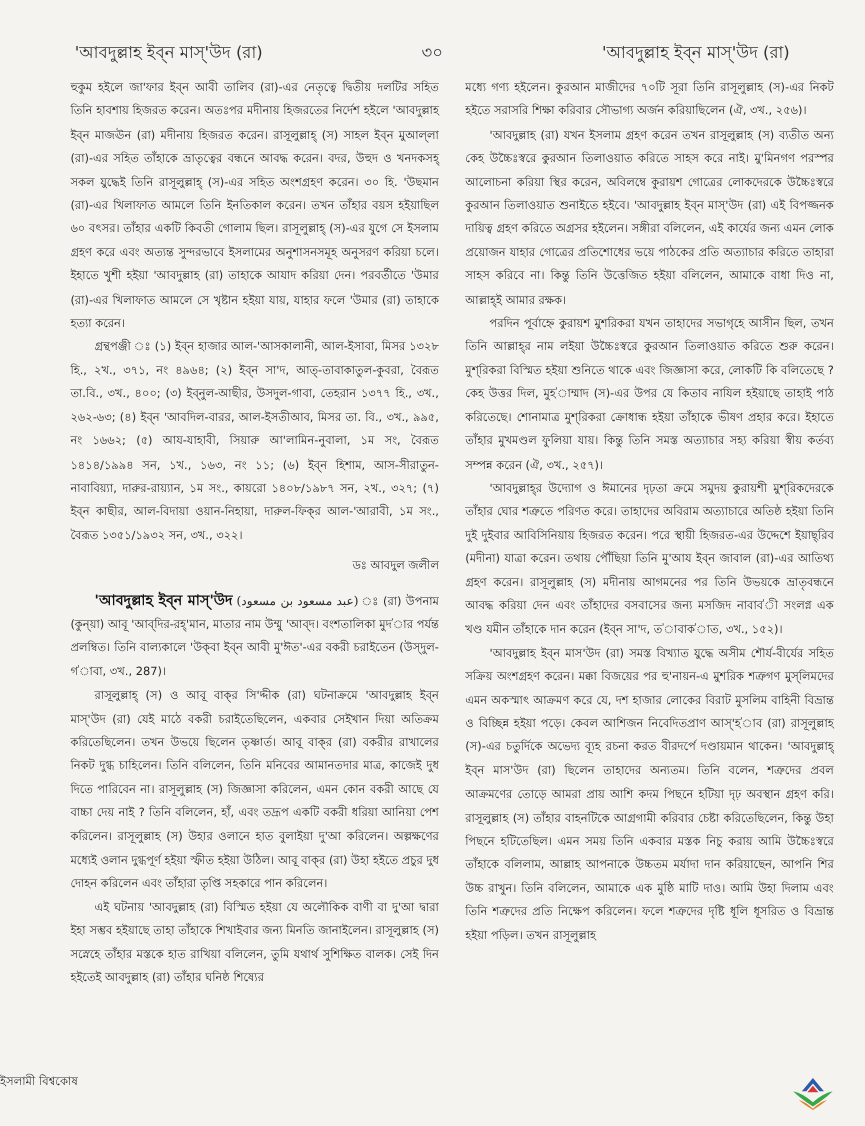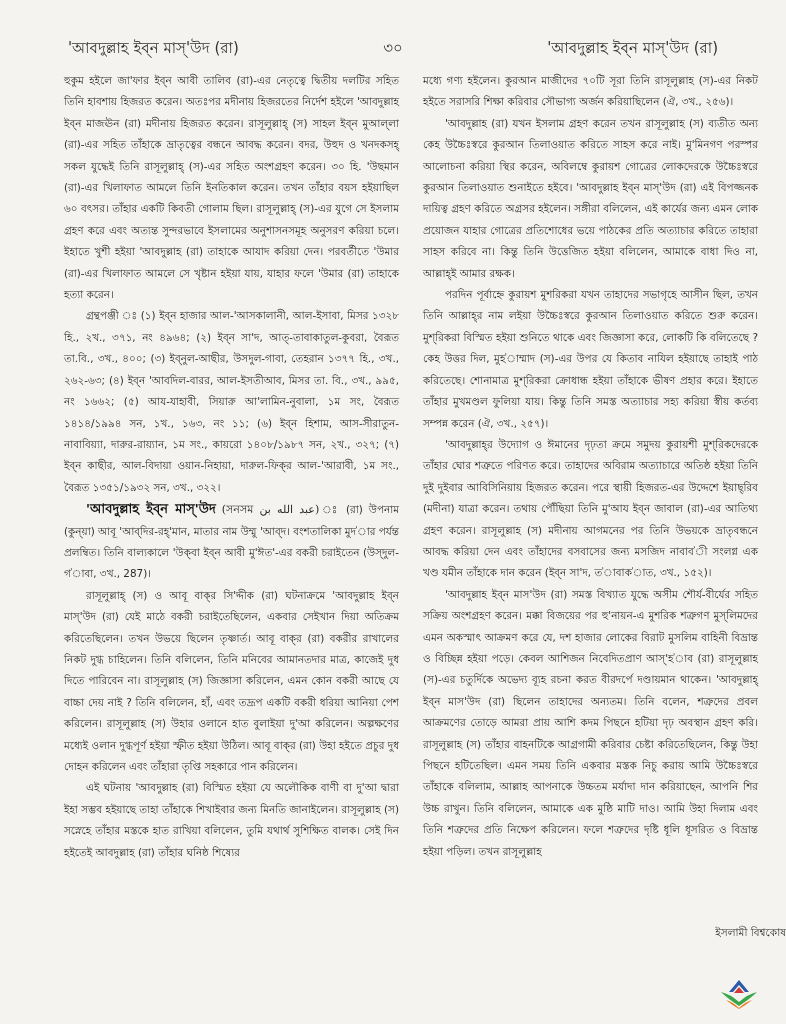--- a/index.html
+++ b/index.html
@@ -29,21 +29,21 @@
   .noindent { text-indent: 0; }
   .author {
     text-align: right; margin-top: 6px !important; margin-bottom: 10px !important;
   }
   .entry-head {
     font-size: 13px; font-weight: bold; color: #111;
   }
   .arabic { font-family: "DejaVu Serif", serif; font-weight: normal; font-size: 11px; }
   .biblio-label { font-weight: normal; }
   .footer {
-    position: absolute; top: 925px; left: 0; right: 0; text-align: right;
+    position: absolute; top: 975px; left: 0; right: 0; text-align: left;
     font-size: 10.5px; color: #333;
   }
   .logo {
     position: absolute; left: 718px; top: 978px; width: 42px; height: 32px;
   }
 </style>
 </head>
 <body>
 
 <div class="page">
@@ -51,23 +51,24 @@
   <div class="running-head" id="head-left">'আবদুল্লাহ ইব্‌ন মাস্‌'উদ (রা)</div>
   <div class="running-head" id="head-center">৩০</div>
   <div class="running-head" id="head-right">'আবদুল্লাহ ইব্‌ন মাস্‌'উদ (রা)</div>
 
   <div class="col" id="col-left">
     <p class="noindent">হুকুম হইলে জা'ফার ইব্‌ন আবী তালিব (রা)-এর নেতৃত্বে দ্বিতীয় দলটির সহিত তিনি হাবশায় হিজরত করেন। অতঃপর মদীনায় হিজরতের নির্দেশ হইলে 'আবদুল্লাহ ইব্‌ন মাজঊন (রা) মদীনায় হিজরত করেন। রাসূলুল্লাহ্‌ (স) সাহল ইব্‌ন মুআল্‌লা (রা)-এর সহিত তাঁহাকে ভ্রাতৃত্বের বন্ধনে আবদ্ধ করেন। বদর, উহুদ ও খনদকসহ্‌ সকল যুদ্ধেই তিনি রাসূলুল্লাহ্‌ (স)-এর সহিত অংশগ্রহণ করেন। ৩০ হি. 'উছমান (রা)-এর খিলাফাত আমলে তিনি ইনতিকাল করেন। তখন তাঁহার বয়স হইয়াছিল ৬০ বৎসর। তাঁহার একটি কিবতী গোলাম ছিল। রাসূলুল্লাহ্‌ (স)-এর যুগে সে ইসলাম গ্রহণ করে এবং অত্যন্ত সুন্দরভাবে ইসলামের অনুশাসনসমূহ অনুসরণ করিয়া চলে। ইহাতে খুশী হইয়া 'আবদুল্লাহ (রা) তাহাকে আযাদ করিয়া দেন। পরবর্তীতে 'উমার (রা)-এর খিলাফাত আমলে সে খৃষ্টান হইয়া যায়, যাহার ফলে 'উমার (রা) তাহাকে হত্যা করেন।</p>
     <p class="indent">
       <span class="biblio-label">গ্রন্থপঞ্জী ঃ</span>
       <span>(১) ইব্‌ন হাজার আল-'আসকালানী, আল-ইসাবা, মিসর ১৩২৮ হি., ২খ., ৩৭১, নং ৪৯৬৪; (২) ইব্‌ন সা'দ, আত্‌-তাবাকাতুল-কুবরা, বৈরূত তা.বি., ৩খ., ৪০০; (৩) ইব্‌নুল-আছীর, উসদুল-গাবা, তেহরান ১৩৭৭ হি., ৩খ., ২৬২-৬৩; (৪) ইব্‌ন 'আবদিল-বারর, আল-ইসতীআব, মিসর তা. বি., ৩খ., ৯৯৫, নং ১৬৬২; (৫) আয-যাহাবী, সিয়ারু আ'লামিন-নুবালা, ১ম সং, বৈরূত ১৪১৪/১৯৯৪ সন, ১খ., ১৬৩, নং ১১; (৬) ইব্‌ন হিশাম, আস-সীরাতুন-নাবাবিয়্যা, দারুর-রায়্যান, ১ম সং., কায়রো ১৪০৮/১৯৮৭ সন, ২খ., ৩২৭; (৭) ইব্‌ন কাছীর, আল-বিদায়া ওয়ান-নিহায়া, দারুল-ফিক্‌র আল-'আরাবী, ১ম সং., বৈরূত ১৩৫১/১৯৩২ সন, ৩খ., ৩২২।</span>
     </p>
+    <p class="author">ডঃ আবদুল জলীল</p>
     <p class="indent">
       <span class="entry-head">'আবদুল্লাহ ইব্‌ন মাস্‌'উদ</span>
-      <span class="arabic" dir="rtl">(عبد الله بن সনসম)</span>
+      <span class="arabic" dir="rtl">(عبد مسعود بن مسعود)</span>
       <span>ঃ (রা)</span>
       <span>উপনাম (কুন্‌য়া) আবূ 'আব্‌দির-রহ্‌'মান, মাতার নাম উম্মু 'আব্‌দ। বংশতালিকা মুদ'ার পর্যন্ত প্রলম্বিত। তিনি বাল্যকালে 'উক্‌বা ইব্‌ন আবী মু'ঈত'-এর বকরী চরাইতেন (উস্‌দুল-গ'াবা, ৩খ., 287)।</span>
     </p>
     <p class="indent">রাসূলুল্লাহ্‌ (স) ও আবূ বাক্‌র সি'দ্দীক (রা) ঘটনাক্রমে 'আবদুল্লাহ ইব্‌ন মাস্‌'উদ (রা) যেই মাঠে বকরী চরাইতেছিলেন, একবার সেইখান দিয়া অতিক্রম করিতেছিলেন। তখন উভয়ে ছিলেন তৃষ্ণার্ত। আবূ বাক্‌র (রা) বকরীর রাখালের নিকট দুগ্ধ চাহিলেন। তিনি বলিলেন, তিনি মনিবের আমানতদার মাত্র, কাজেই দুধ দিতে পারিবেন না। রাসূলুল্লাহ (স) জিজ্ঞাসা করিলেন, এমন কোন বকরী আছে যে বাচ্চা দেয় নাই ? তিনি বলিলেন, হাঁ, এবং তদ্রূপ একটি বকরী ধরিয়া আনিয়া পেশ করিলেন। রাসূলুল্লাহ (স) উহার ওলানে হাত বুলাইয়া দু'আ করিলেন। অল্পক্ষণের মধ্যেই ওলান দুগ্ধপূর্ণ হইয়া স্ফীত হইয়া উঠিল। আবূ বাক্‌র (রা) উহা হইতে প্রচুর দুধ দোহন করিলেন এবং তাঁহারা তৃপ্তি সহকারে পান করিলেন।</p>
     <p class="indent">এই ঘটনায় 'আবদুল্লাহ (রা) বিস্মিত হইয়া যে অলৌকিক বাণী বা দু'আ দ্বারা ইহা সম্ভব হইয়াছে তাহা তাঁহাকে শিখাইবার জন্য মিনতি জানাইলেন। রাসূলুল্লাহ (স) সস্নেহে তাঁহার মস্তকে হাত রাখিয়া বলিলেন, তুমি যথার্থ সুশিক্ষিত বালক। সেই দিন হইতেই আবদুল্লাহ (রা) তাঁহার ঘনিষ্ঠ শিষ্যের</p>
   </div>
 
   <div class="col" id="col-right">
     <p class="noindent">মধ্যে গণ্য হইলেন। কুরআন মাজীদের ৭০টি সূরা তিনি রাসূলুল্লাহ (স)-এর নিকট হইতে সরাসরি শিক্ষা করিবার সৌভাগ্য অর্জন করিয়াছিলেন (ঐ, ৩খ., ২৫৬)।</p>
     <p class="indent">'আবদুল্লাহ (রা) যখন ইসলাম গ্রহণ করেন তখন রাসূলুল্লাহ (স) ব্যতীত অন্য কেহ উচ্চৈঃস্বরে কুরআন তিলাওয়াত করিতে সাহস করে নাই। মু'মিনগণ পরস্পর আলোচনা করিয়া স্থির করেন, অবিলম্বে কুরায়শ গোত্রের লোকদেরকে উচ্চৈঃস্বরে কুরআন তিলাওয়াত শুনাইতে হইবে। 'আবদুল্লাহ ইব্‌ন মাস্‌'উদ (রা) এই বিপজ্জনক দায়িত্ব গ্রহণ করিতে অগ্রসর হইলেন। সঙ্গীরা বলিলেন, এই কার্যের জন্য এমন লোক প্রয়োজন যাহার গোত্রের প্রতিশোধের ভয়ে পাঠকের প্রতি অত্যাচার করিতে তাহারা সাহস করিবে না। কিন্তু তিনি উত্তেজিত হইয়া বলিলেন, আমাকে বাধা দিও না, আল্লাহ্‌ই আমার রক্ষক।</p>

